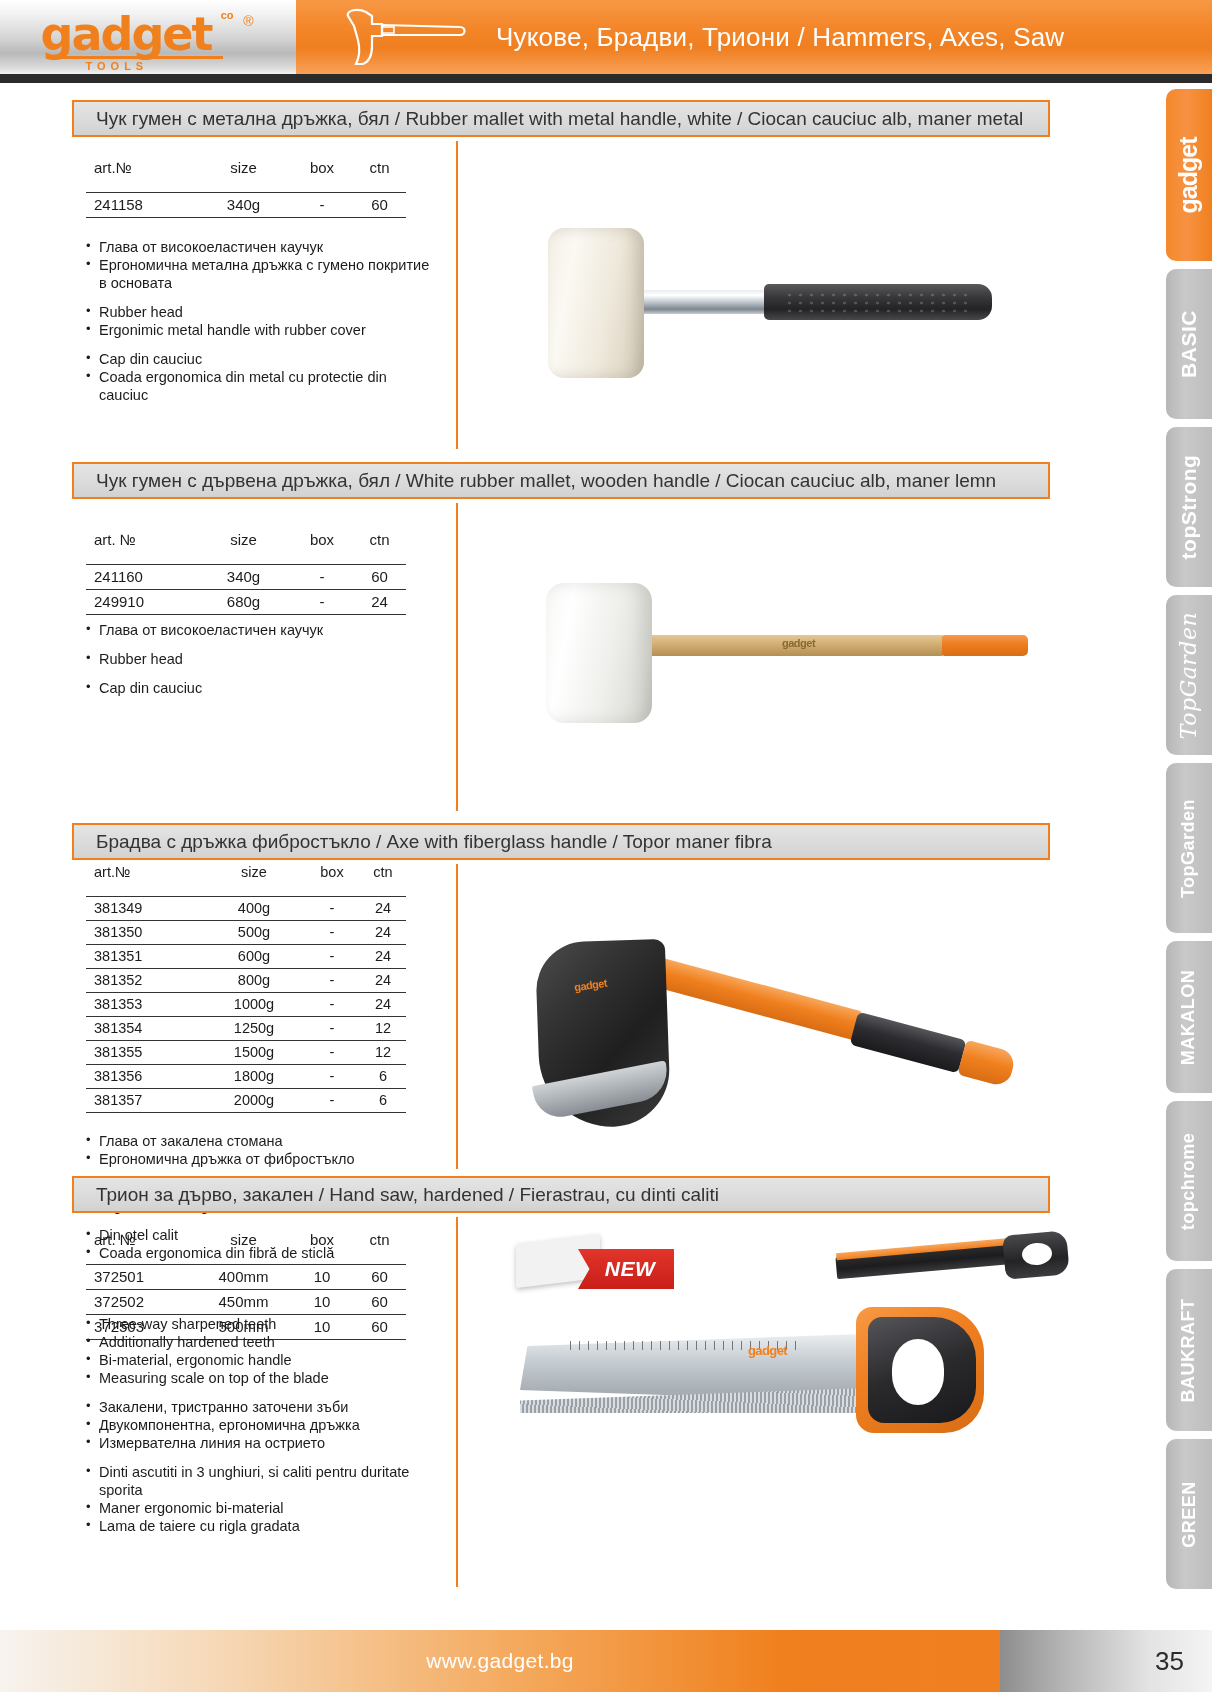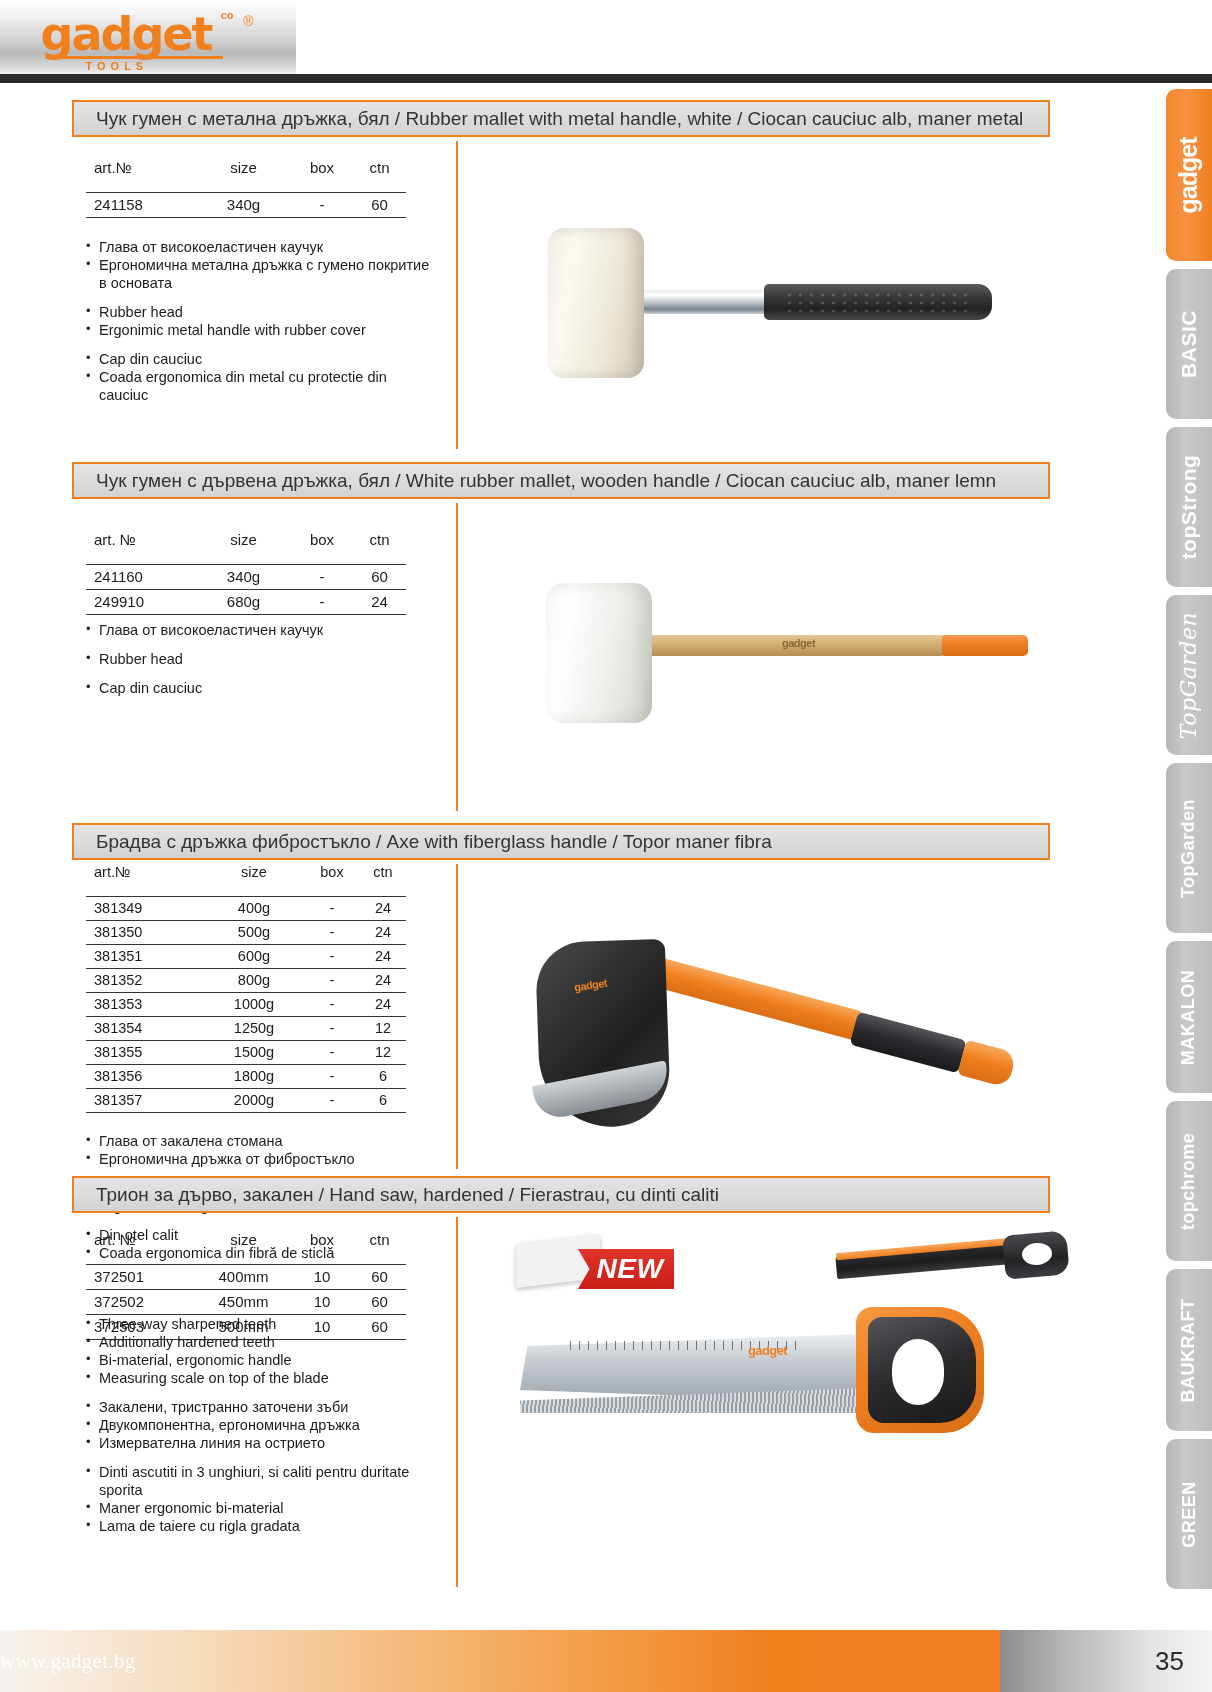--- a/index.html
+++ b/index.html
@@ -90,21 +90,21 @@
   }
   .tab .vtext.script { font-family: "DejaVu Serif", serif; font-style: italic; font-weight: 400; font-size: 22px; }
   .tab .vtext.small { font-size: 18px; }
   .tab-gadget .vtext { font-size: 25px; letter-spacing: -1px; }
 
   
   .footer { position: absolute; left: 0; bottom: 0; width: 1212px; height: 62px; display: flex; }
   .footer-left {
     flex: 1; height: 62px;
     background: linear-gradient(90deg,#f7f3ef 0%, #f6d8b6 22%, #f4a95c 52%, #f0801e 78%, #ef7f20 100%);
-    display:flex; align-items:center; font-family:Liberation Serif, serif;
+    display:flex; align-items:center; justify-content:center;
   }
   .footer-url { color:#ffffff; font-size: 21px; letter-spacing:.3px; }
   .footer-right {
     width: 212px; height: 62px;
     background: linear-gradient(90deg,#8d8d8d 0%, #b5b5b5 30%, #e3e3e3 70%, #f4f4f4 100%);
     display:flex; align-items:center; justify-content:flex-end; padding-right: 28px;
   }
   .footer-page { font-size: 26px; color:#2b2b2b; }
 
   
@@ -181,37 +181,45 @@
     background: repeating-linear-gradient(90deg, #5d6468 0 1px, transparent 1px 9px); opacity:.85; }
 
   
   .new-ribbon { position:absolute; width: 160px; height: 62px; }
   .nr-fold { position:absolute; left:0; top: 4px; width: 84px; height: 44px; background:#f2f2f2;
     box-shadow: 0 2px 5px rgba(0,0,0,.25); transform: skewY(-7deg); border-radius: 3px; }
   .nr-tag { position:absolute; left: 62px; top: 14px; width: 96px; height: 40px;
     background: linear-gradient(180deg,#e2352b 0%, #c81f18 100%);
     clip-path: polygon(0 0, 100% 0, 100% 100%, 0 100%, 12% 50%);
     display:flex; align-items:center; justify-content:center; }
-  .nr-text { color:#fff; font-size: 28px; font-weight: 700; font-style: italic; letter-spacing:.5px; padding-left:8px; }
+  .nr-text { color:#fff; font-size: 21px; font-weight: 700; font-style: italic; letter-spacing:.5px; padding-left:8px; }
 </style>
 </head>
 <body>
 
 <div class="page">
 
   <div class="header">
     <div class="header-logo-box">
       <div class="gadget-logo">
         <div class="gl-word">gadget</div>
         <div class="gl-underline"></div>
         <div class="gl-co">co</div>
         <div class="gl-reg">®</div>
         <div class="gl-tools">TOOLS</div>
       </div>
     </div>
+    <div class="header-cat">
+      <svg class="hammer-icon" viewBox="0 0 150 62">
+        <path d="M16 10 C14 4, 26 2, 34 6 L40 10 L40 18 L50 18 L50 30 L40 30 L40 40 C40 50, 36 56, 31 58 L24 58 C28 50, 28 42, 26 34 L22 20 Z" fill="none" stroke="#ffffff" stroke-width="2.2"></path>
+        <path d="M50 19 L128 21 C134 21, 134 29, 128 29 L50 29 Z" fill="none" stroke="#ffffff" stroke-width="2.2"></path>
+        <path d="M50 21 L62 21 L62 27 L50 27 Z" fill="none" stroke="#ffffff" stroke-width="1.6"></path>
+      </svg>
+      <div class="header-cat-title">Чукове, Брадви, Триони / Hammers, Axes, Saw</div>
+    </div>
   </div>
   <div class="header-underline"></div>
 
   <div class="content">
 
     <div class="section-title" style="left:72px; top:17px; width:978px;">
       <span>Чук гумен с метална дръжка, бял / Rubber mallet with metal handle, white / Ciocan cauciuc alb, maner metal</span>
     </div>
     <div class="vline" style="left:456px; top:58px; height:308px;"></div>
 

